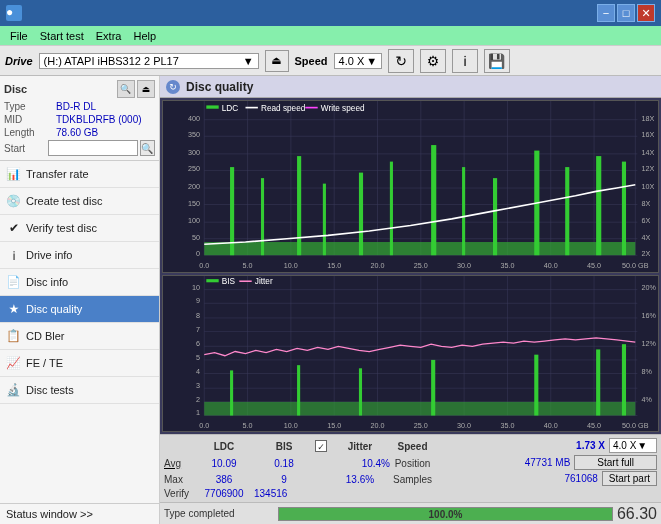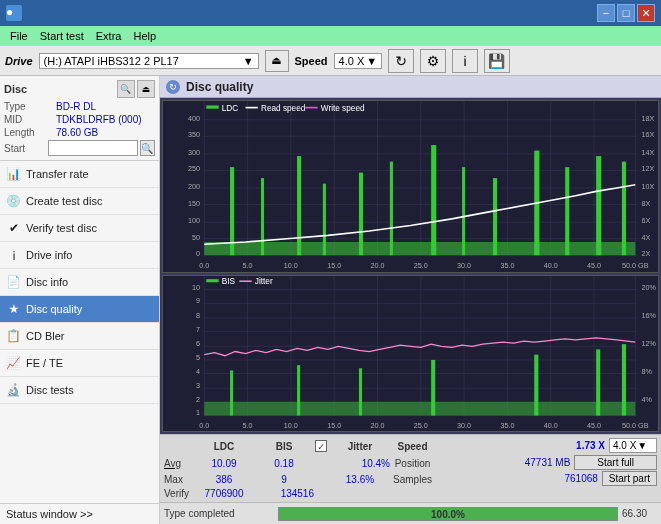--- a/index.html
+++ b/index.html
@@ -459,33 +459,33 @@
         </div>
       </div>
 
       <div class="stats-row" style="display:flex; align-items:center; gap:0;">
         <div style="width:30px;">
           <span style="font-size:10px; color:#333;">Verify</span>
         </div>
         <div style="width:60px; text-align:center;">
           <span style="font-size:10px; color:#0000cc;">7706900</span>
         </div>
-        <div style="width:60px; text-align:right;">
+        <div style="width:60px; text-align:left;">
           <span style="font-size:10px; color:#0000cc;">134516</span>
         </div>
         <div style="width:16px;"></div>
         <div style="width:60px; text-align:center;"></div>
         <div style="width:45px;"></div>
         <div style="flex:1;"></div>
       </div>
     </div>
 
     <div class="bottom-bar">
       <span class="bottom-status-text">Type completed</span>
       <div class="progress-bar-container">
         <div class="progress-bar-fill" style="width: 100%;"></div>
         <span class="progress-text">100.0%</span>
       </div>
-      <span style="font-size:10px; color:#333; min-width:35px; text-align:left;">66.30</span>
+      <span style="font-size:16px; color:#333; min-width:35px; text-align:center;">66.30</span>
     </div>
 
   </div>
 </div>
 
 </body></html>

